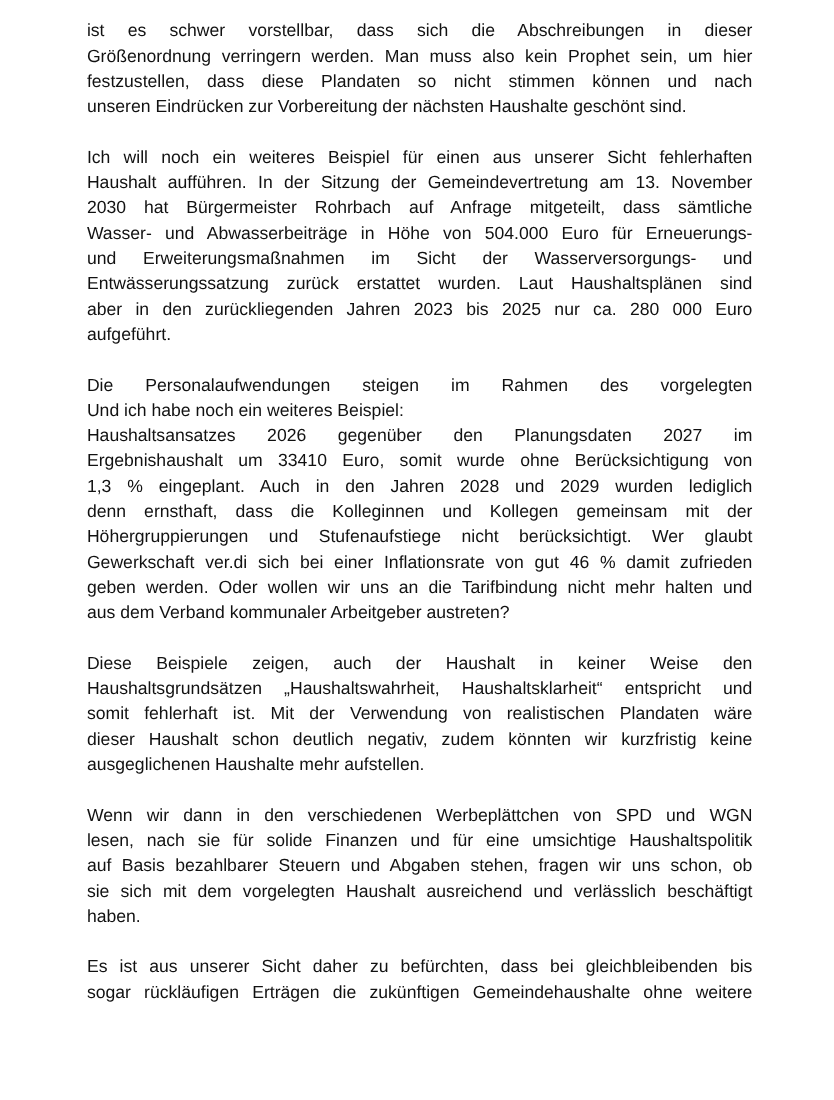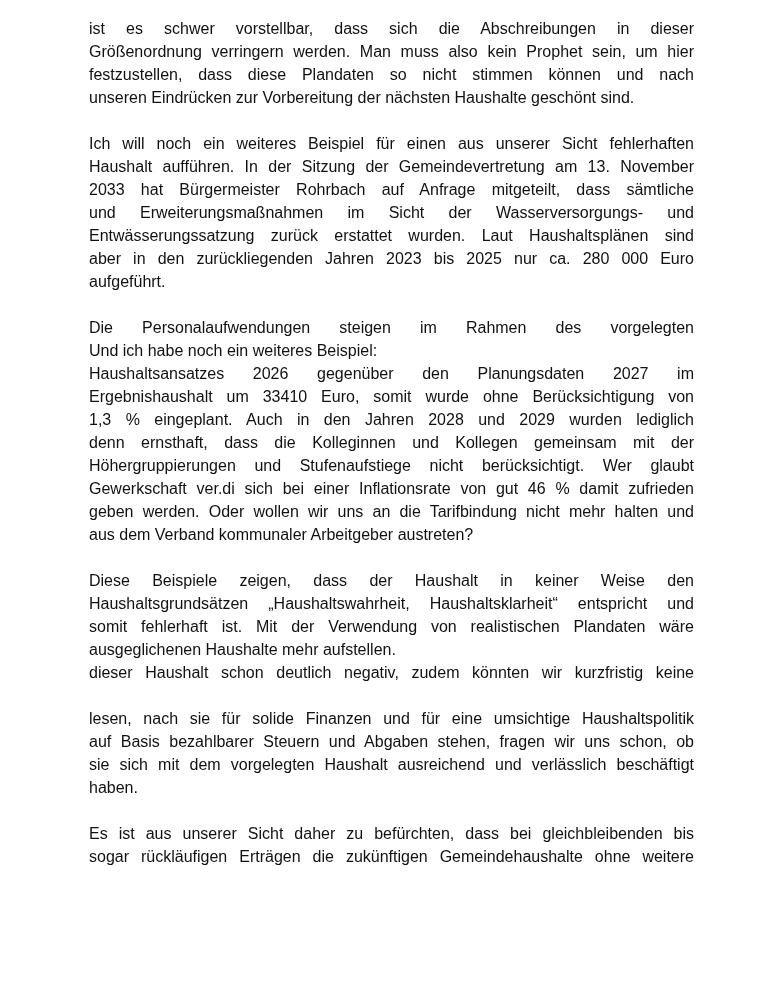--- a/index.html
+++ b/index.html
@@ -15,21 +15,20 @@
     }
     .page {
       position: absolute;
       left: 79px;
       top: 17px;
       width: 605px;
       font-family: "Liberation Sans", sans-serif;
       font-size: 16px;
       line-height: 23px;
       color: #111111;
-      margin-left: 10px;
     }
     .para {
       margin: 0 0 23px 0;
       text-align: justify;
       text-align-last: left;
     }
     .line {
       display: block;
       text-align: justify;
       text-align-last: justify;
@@ -48,49 +47,51 @@
   <div class="para">
     <span class="line">ist es schwer vorstellbar, dass sich die Abschreibungen in dieser</span>
     <span class="line">Größenordnung verringern werden. Man muss also kein Prophet sein, um hier</span>
     <span class="line">festzustellen, dass diese Plandaten so nicht stimmen können und nach</span>
     <span class="line last">unseren Eindrücken zur Vorbereitung der nächsten Haushalte geschönt sind.</span>
   </div>
 
   <div class="para">
     <span class="line">Ich will noch ein weiteres Beispiel für einen aus unserer Sicht fehlerhaften</span>
     <span class="line">Haushalt aufführen. In der Sitzung der Gemeindevertretung am 13. November</span>
-    <span class="line">2033 hat Bürgermeister Rohrbach auf Anfrage mitgeteilt, dass sämtliche</span>
+    <span class="line">2030 hat Bürgermeister Rohrbach auf Anfrage mitgeteilt, dass sämtliche</span>
+    <span class="line">Wasser- und Abwasserbeiträge in Höhe von 504.000 Euro für Erneuerungs-</span>
     <span class="line">und Erweiterungsmaßnahmen im Sicht der Wasserversorgungs- und</span>
     <span class="line">Entwässerungssatzung zurück erstattet wurden. Laut Haushaltsplänen sind</span>
     <span class="line">aber in den zurückliegenden Jahren 2023 bis 2025 nur ca. 280 000 Euro</span>
     <span class="line last">aufgeführt.</span>
   </div>
 
   <div class="para">
     <span class="line">Die Personalaufwendungen steigen im Rahmen des vorgelegten</span>
     <span class="line last">Und ich habe noch ein weiteres Beispiel:</span>
     <span class="line">Haushaltsansatzes 2026 gegenüber den Planungsdaten 2027 im</span>
     <span class="line">Ergebnishaushalt um 33410 Euro, somit wurde ohne Berücksichtigung von</span>
     <span class="line">1,3 % eingeplant. Auch in den Jahren 2028 und 2029 wurden lediglich</span>
     <span class="line">denn ernsthaft, dass die Kolleginnen und Kollegen gemeinsam mit der</span>
     <span class="line">Höhergruppierungen und Stufenaufstiege nicht berücksichtigt. Wer glaubt</span>
     <span class="line">Gewerkschaft ver.di sich bei einer Inflationsrate von gut 46 % damit zufrieden</span>
     <span class="line">geben werden. Oder wollen wir uns an die Tarifbindung nicht mehr halten und</span>
     <span class="line last">aus dem Verband kommunaler Arbeitgeber austreten?</span>
   </div>
 
   <div class="para">
-    <span class="line">Diese Beispiele zeigen, dass der Haushalt in keiner Weise den</span>
+    <span class="line">Diese Beispiele zeigen, auch der Haushalt in keiner Weise den</span>
     <span class="line">Haushaltsgrundsätzen „Haushaltswahrheit, Haushaltsklarheit“ entspricht und</span>
     <span class="line">somit fehlerhaft ist. Mit der Verwendung von realistischen Plandaten wäre</span>
+    <span class="line">dieser Haushalt schon deutlich negativ, zudem könnten wir kurzfristig keine</span>
     <span class="line last">ausgeglichenen Haushalte mehr aufstellen.</span>
-    <span class="line">dieser Haushalt schon deutlich negativ, zudem könnten wir kurzfristig keine</span>
   </div>
 
   <div class="para">
+    <span class="line">Wenn wir dann in den verschiedenen Werbeplättchen von SPD und WGN</span>
     <span class="line">lesen, nach sie für solide Finanzen und für eine umsichtige Haushaltspolitik</span>
     <span class="line">auf Basis bezahlbarer Steuern und Abgaben stehen, fragen wir uns schon, ob</span>
     <span class="line">sie sich mit dem vorgelegten Haushalt ausreichend und verlässlich beschäftigt</span>
     <span class="line last">haben.</span>
   </div>
 
   <div class="para">
     <span class="line">Es ist aus unserer Sicht daher zu befürchten, dass bei gleichbleibenden bis</span>
     <span class="line">sogar rückläufigen Erträgen die zukünftigen Gemeindehaushalte ohne weitere</span>
   </div>

